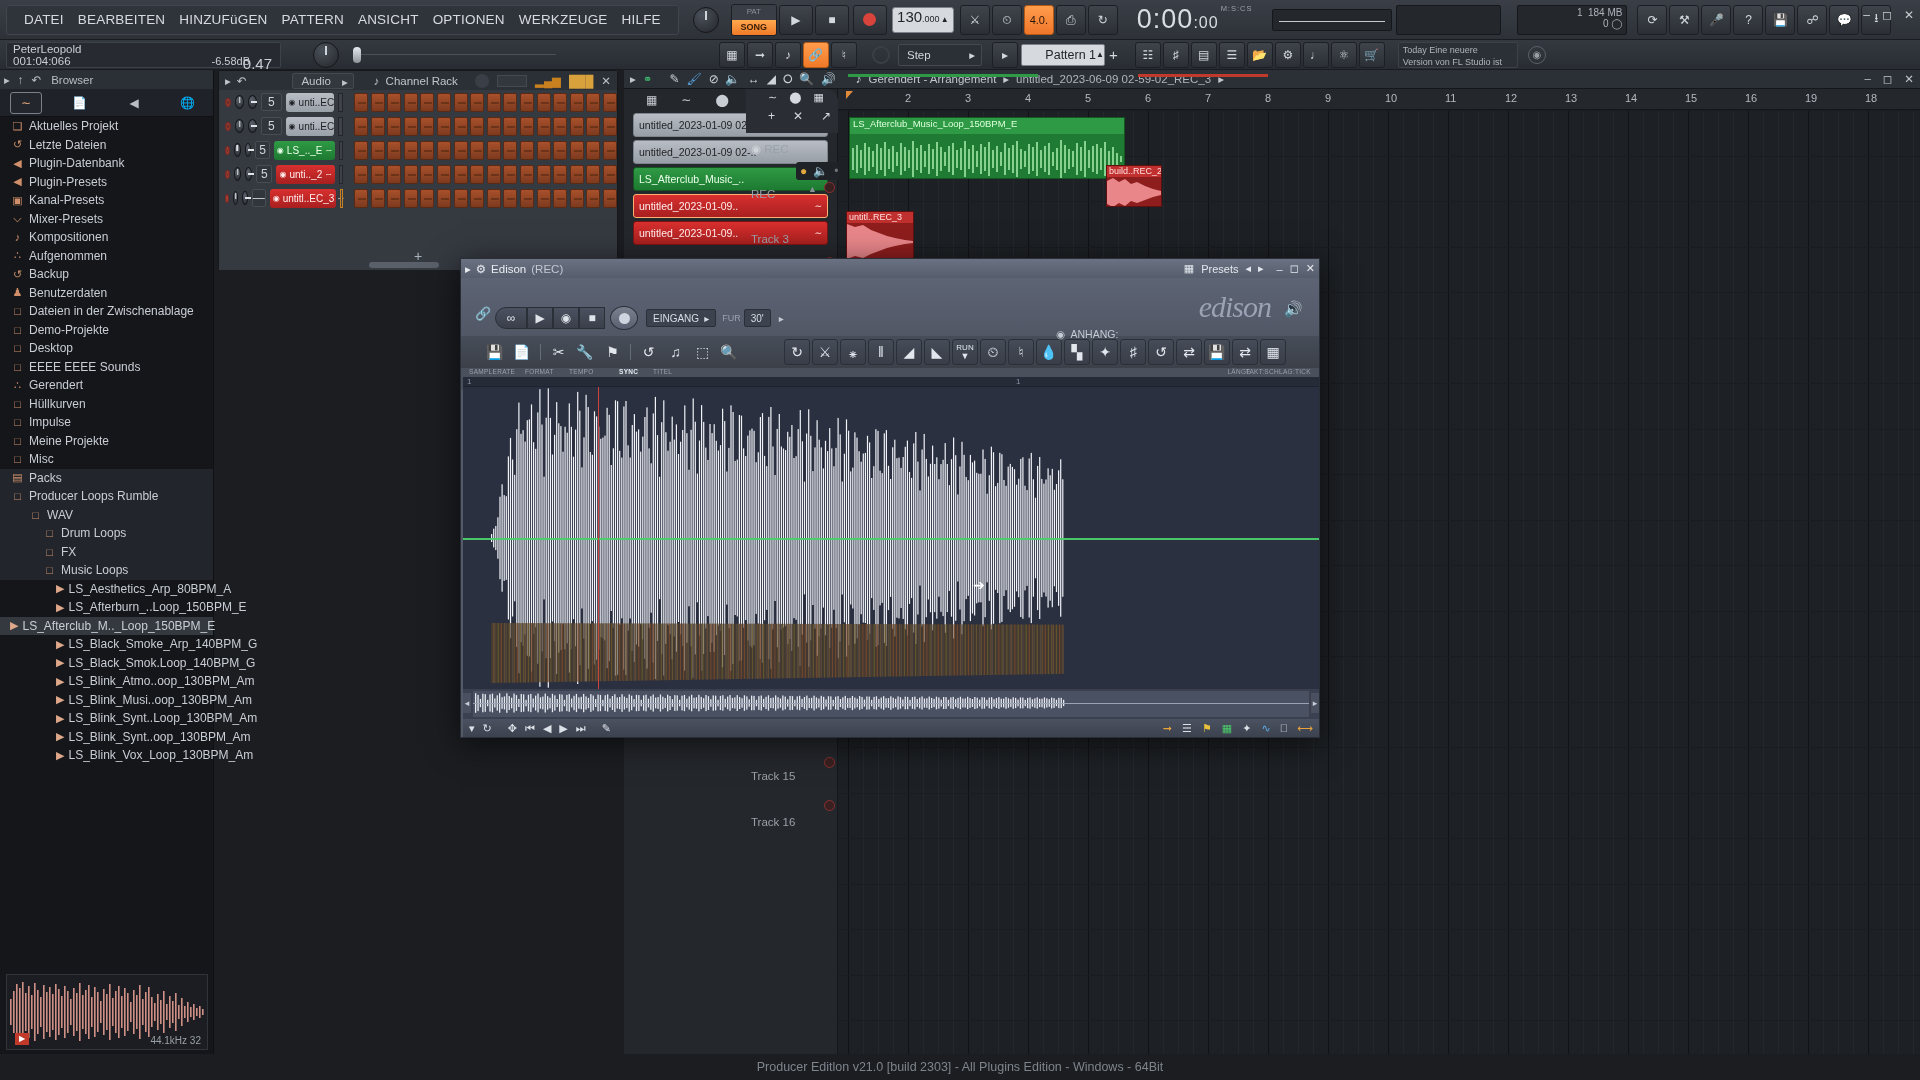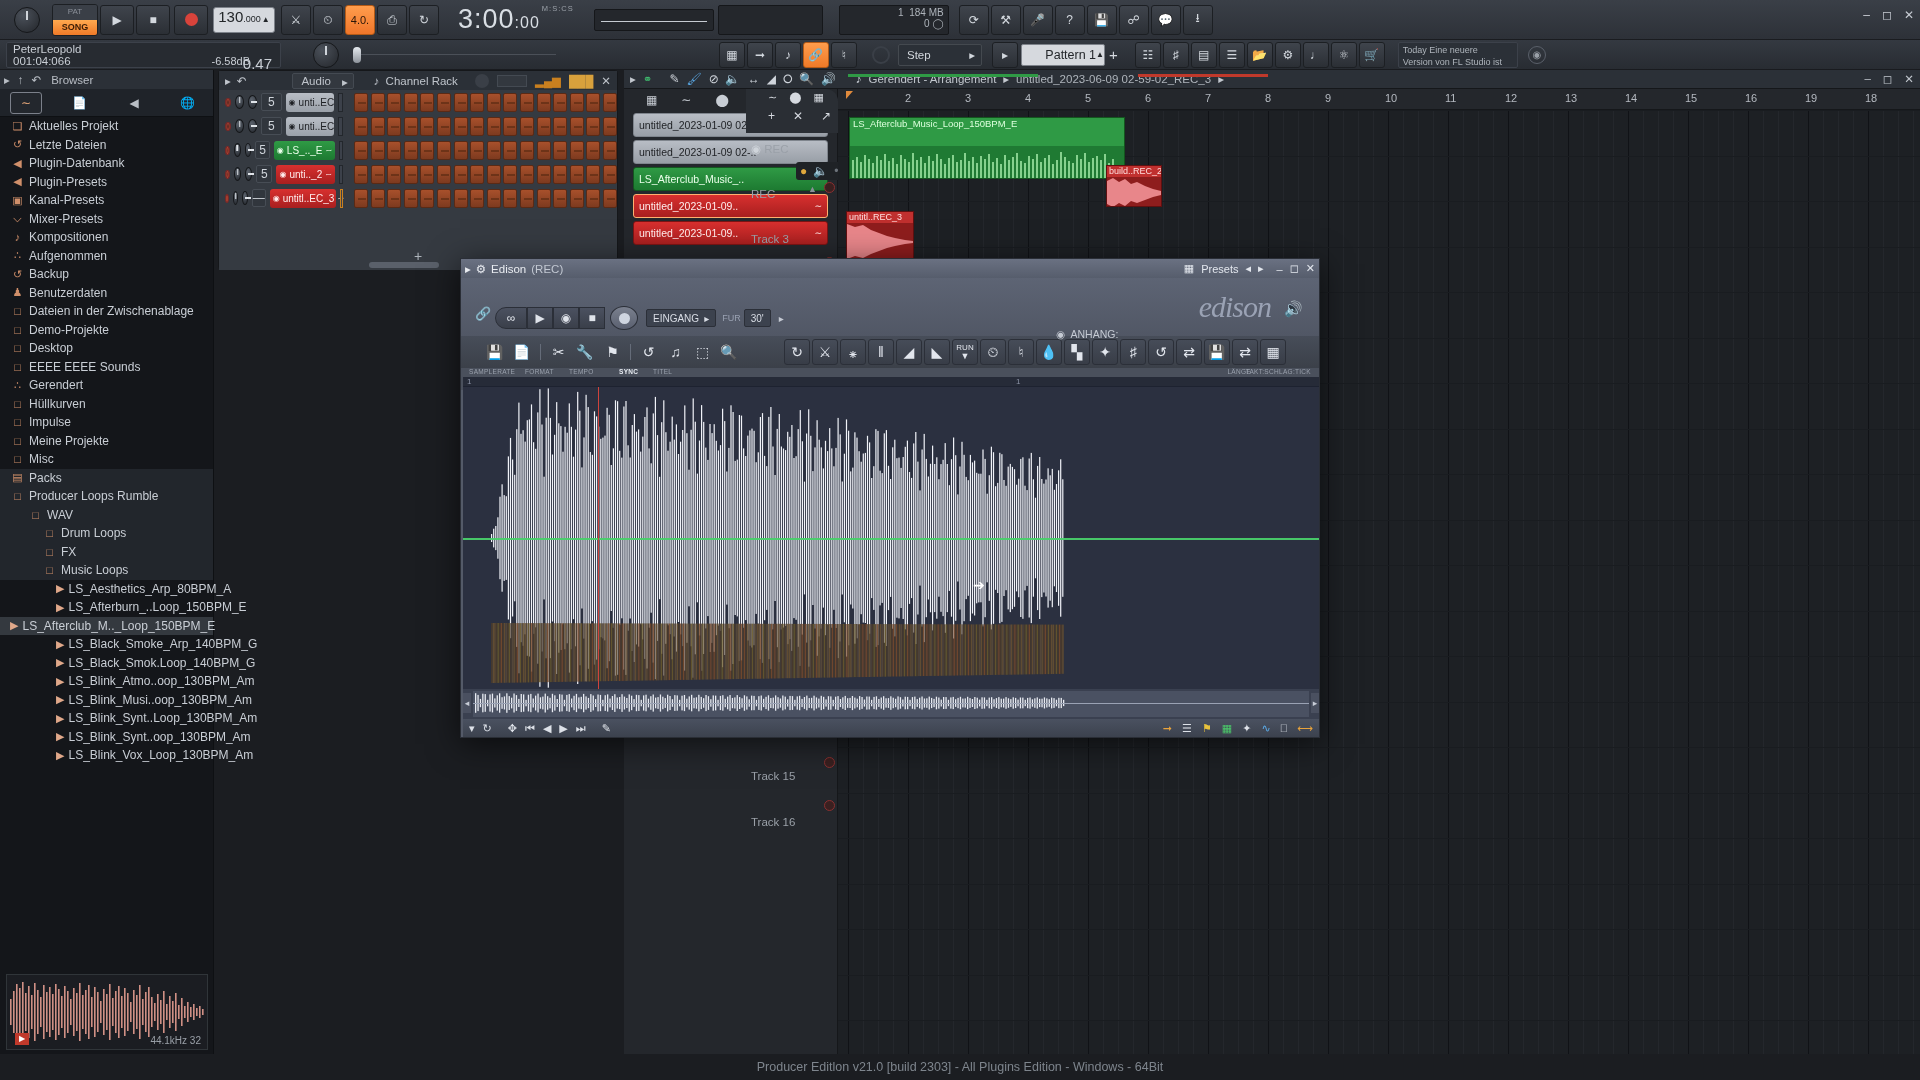--- a/index.html
+++ b/index.html
@@ -126,20 +126,30 @@
   #edScroll{ position:absolute; left:2px; top:430px; width:856px; height:30px; background:#3a4050;}
   #edFoot{ position:absolute; left:2px; top:460px; width:856px; height:18px; background:linear-gradient(#4a5160,#3c424e); display:flex; align-items:center; padding:0 6px; gap:8px; color:#dde1e8; font-size:11px;}
 
   #statusbar{ position:absolute; left:0; bottom:0; width:1920px; height:26px; background:#1b1d21; color:#7e858d; font-size:12.5px; display:flex; align-items:center; justify-content:center;}
   #winctl{ position:absolute; right:6px; top:8px; display:flex; gap:12px; color:#c8cdd4; font-size:12px;}
 </style>
 </head>
 <body>
 
 <div id="topbar" class="abs">
+  <div id="menuwrap">
+    <span class="menuitem">DATEI</span>
+    <span class="menuitem">BEARBEITEN</span>
+    <span class="menuitem">HINZUFüGEN</span>
+    <span class="menuitem">PATTERN</span>
+    <span class="menuitem">ANSICHT</span>
+    <span class="menuitem">OPTIONEN</span>
+    <span class="menuitem">WERKZEUGE</span>
+    <span class="menuitem">HILFE</span>
+  </div>
 
   <div style="margin-left:14px;" class="knob"></div>
 
   <div style="margin-left:12px;" id="songpat">
     <div class="pat">PAT</div>
     <div class="song">SONG</div>
   </div>
 
   <div class="tbtn" style="width:34px;margin-left:2px;">▶</div>
   <div class="tbtn" style="width:34px;">■</div>
@@ -153,21 +163,21 @@
       <span style="font-size:8px;margin-left:1px;">▲<br></span>
   </div>
 
   <div class="tbtn" style="margin-left:6px;width:30px;">⚔</div>
   <div class="tbtn" style="width:30px;">⏲</div>
   <div class="tbtn on" style="width:30px;font-size:11px;">4.0.</div>
   <div class="tbtn" style="width:30px;">⎙</div>
   <div class="tbtn" style="width:30px;">↻</div>
 
   <div id="clock" style="margin-left:18px;">
-    <span>3:00</span>
+    <span>0:00</span>
       <span class="small">:00</span>
     <span id="clockunit">M:S:CS</span>
   </div>
 
   <div style="margin-left:20px;display:flex;flex-direction:column;gap:2px;">
     <div class="hintbar">
         <div style="height:1px;background:#c6cbd2;margin:11px 6px 0 6px;"></div>
       </div>
   </div>
   <div class="hintbar2" style="margin-left:4px;"></div>
@@ -858,21 +868,21 @@
       <div style="position: absolute; left: 0px; top: 703.5px; width: 1082px; height: 1px; background: rgb(25, 28, 32);"></div>
       <div style="position: absolute; left: 0px; top: 749px; width: 1082px; height: 1px; background: rgb(25, 28, 32);"></div>
       <div style="position: absolute; left: 0px; top: 794.5px; width: 1082px; height: 1px; background: rgb(25, 28, 32);"></div>
       <div style="position: absolute; left: 0px; top: 840px; width: 1082px; height: 1px; background: rgb(25, 28, 32);"></div>
       <div style="position: absolute; left: 0px; top: 885.5px; width: 1082px; height: 1px; background: rgb(25, 28, 32);"></div>
       <div style="position: absolute; left: 0px; top: 931px; width: 1082px; height: 1px; background: rgb(25, 28, 32);"></div>
       <div style="position: absolute; left: 0px; top: 976.5px; width: 1082px; height: 1px; background: rgb(25, 28, 32);"></div>
     </div>
 
   <div style="position:absolute;left:11px;top:28px;width:276px;height:62px;background:#1f7a33;border:1px solid #14561f;overflow:hidden;">
-    <div style="height:28px;background:#2f9a45;color:#ddffdd;font-size:9.5px;padding-left:3px;white-space:nowrap;">LS_Afterclub_Music_Loop_150BPM_E</div>
+    <div style="height:16px;background:#2f9a45;color:#ddffdd;font-size:9.5px;padding-left:3px;white-space:nowrap;">LS_Afterclub_Music_Loop_150BPM_E</div>
     <svg width="276" height="50" viewBox="0 0 276 50">
       <g fill="#86d18e">
         <rect x="2" y="14" width="2" height="22"></rect>
           <rect x="6" y="11" width="2" height="28"></rect>
         <rect x="10" y="16" width="2" height="18"></rect>
           <rect x="14" y="9" width="2" height="32"></rect>
         <rect x="18" y="13" width="2" height="24"></rect>
           <rect x="22" y="17" width="2" height="16"></rect>
         <rect x="26" y="10" width="2" height="30"></rect>
           <rect x="30" y="14" width="2" height="22"></rect>

